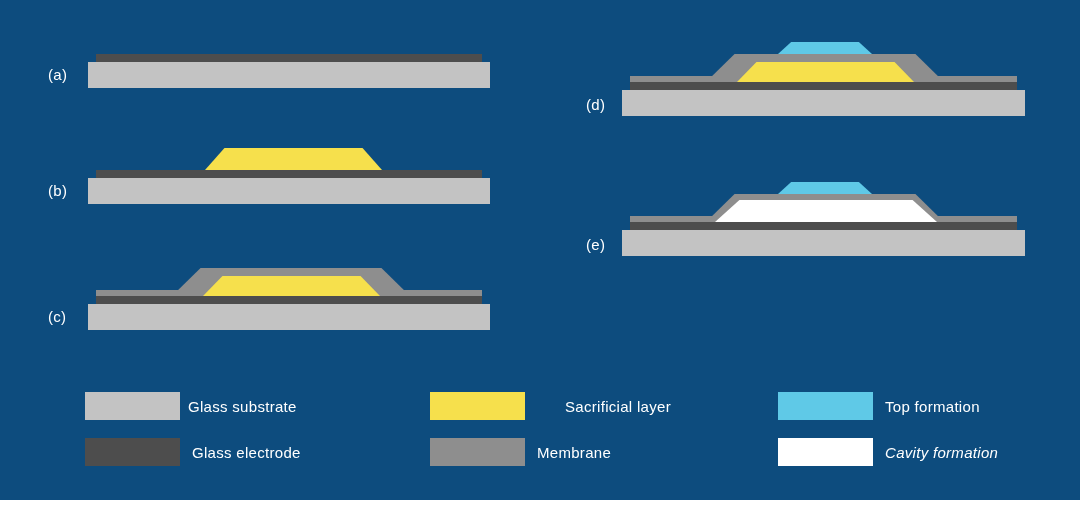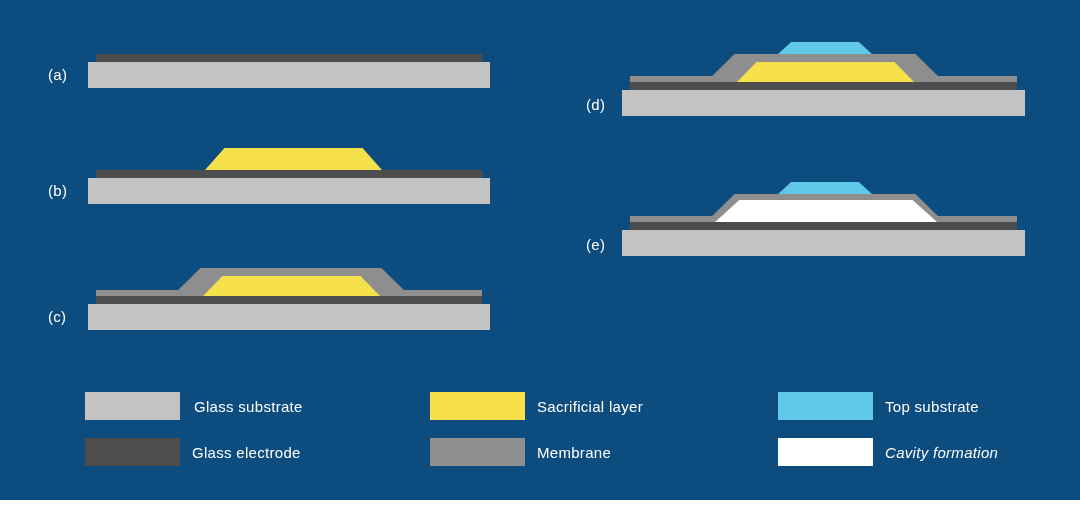--- a/index.html
+++ b/index.html
@@ -70,25 +70,25 @@
   #panel-e .electrode     { left: 44px;  top: 44px; width: 387px; height: 8px; }
   #panel-e .membrane-flat { left: 44px;  top: 38px; width: 387px; height: 6px; }
   #panel-e .membrane-trap { left: 120px; top: 16px; width: 238px; height: 28px; }
   #panel-e .cavity        { left: 129px; top: 22px; width: 222px; height: 22px; }
   #panel-e .top-electrode { left: 192px; top: 4px;  width: 94px;  height: 12px; }
 
   
   .legend { left: 85px; top: 392px; width: 980px; height: 80px; }
   .swatch { width: 95px; height: 28px; }
   #leg-glass .swatch       { left: 0;     top: 0; }
-  #leg-glass .llabel       { left: 109px; top: 6px; }
+  #leg-glass .llabel       { left: 103px; top: 6px; }
   #leg-electrode .swatch   { left: 0;     top: 46px; }
   #leg-electrode .llabel   { left: 107px; top: 52px; }
   #leg-sacrificial .swatch { left: 345px; top: 0; }
-  #leg-sacrificial .llabel { left: 452px; top: 6px; }
+  #leg-sacrificial .llabel { left: 480px; top: 6px; }
   #leg-membrane .swatch    { left: 345px; top: 46px; }
   #leg-membrane .llabel    { left: 452px; top: 52px; }
   #leg-tope .swatch        { left: 693px; top: 0; }
   #leg-tope .llabel        { left: 800px; top: 6px; }
   #leg-cavity .swatch      { left: 693px; top: 46px; }
   #leg-cavity .llabel      { left: 800px; top: 52px; font-style: italic; }
 
   .bottom-strip { position: absolute; left: 0; top: 500px; width: 1080px; height: 6px; background: #ffffff; }
 </style>
 </head>
@@ -150,21 +150,21 @@
     <div id="leg-sacrificial">
       <div class="swatch sacr"></div>
       <div class="llabel">Sacrificial layer</div>
     </div>
     <div id="leg-membrane">
       <div class="swatch memb"></div>
       <div class="llabel">Membrane</div>
     </div>
     <div id="leg-tope">
       <div class="swatch tope"></div>
-      <div class="llabel">Top substrate</div>
+      <div class="llabel">Top formation</div>
     </div>
     <div id="leg-cavity">
       <div class="swatch cav"></div>
       <div class="llabel">Cavity formation</div>
     </div>
   </div>
 
   <div class="bottom-strip"></div>
 </div>
 

